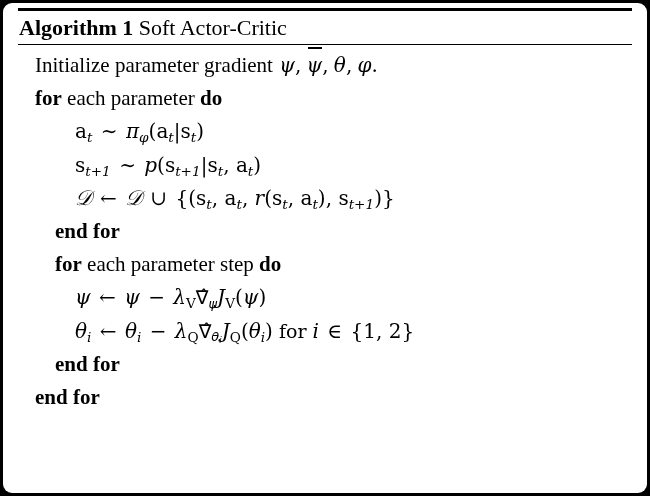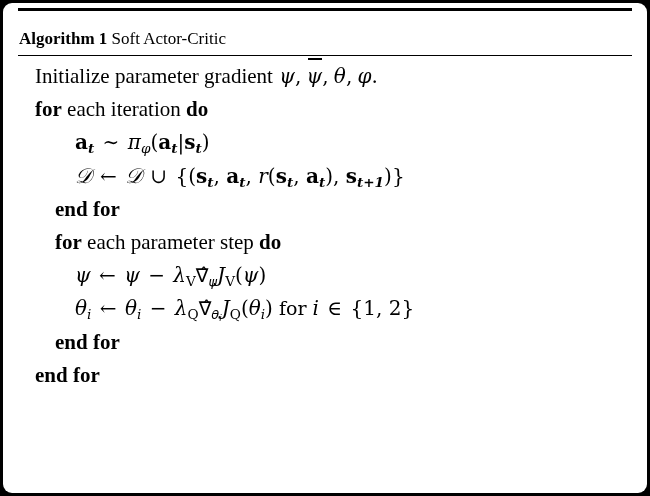--- a/index.html
+++ b/index.html
@@ -45,26 +45,25 @@
     height: 3px;
     background: #000000;
     margin-top: 5px;
   }
   .rule-thin {
     height: 1px;
     background: #000000;
   }
 
   .algo-title {
-    font-size: 17px;
+    font-size: 22px;
     line-height: 28px;
     padding: 3px 0 2px 1px;
     color: #000000;
     white-space: nowrap;
-    margin-top: 11px;
   }
   .algo-title .kw {
     font-weight: bold;
   }
   .algo-title .rest {
     font-weight: normal;
   }
 
   .algo-body {
     padding: 4px 0 4px 0;
@@ -90,21 +89,21 @@
     font-size: 20px;
   }
   .mup {
     font-family: "DejaVu Serif", "Liberation Serif", serif;
     font-style: normal;
     font-size: 20px;
   }
   .mbf {
     font-family: "DejaVu Serif", "Liberation Serif", serif;
     font-style: normal;
-    font-weight: bold;
+    font-weight: normal;
     font-size: 20px;
   }
   .cal {
     font-family: "DejaVu Serif", "Liberation Serif", serif;
     font-style: italic;
     font-size: 21px;
   }
   .op {
     font-family: "DejaVu Serif", "Liberation Serif", serif;
     font-style: normal;
@@ -163,29 +162,32 @@
       <div class="rule-thin"></div>
 
       <div class="algo-body">
 
         <div class="line ind1">
           <span>Initialize parameter gradient</span><span class="m">&nbsp;ψ</span><span class="mup">,</span>&nbsp;<span class="m bar-over">ψ</span><span class="mup">,</span>&nbsp;<span class="m">θ</span><span class="mup">,</span>&nbsp;<span class="m">φ</span><span class="mup">.</span>
         </div>
 
         <div class="line ind1">
           <span class="kw">for</span>
-          <span>each iteration</span>
+          <span>each parameter</span>
           <span class="kw">do</span>
         </div>
 
 
         <div class="line ind3">
           <span class="mbf">a<span class="sub">t</span></span><span class="op">&nbsp;∼&nbsp;</span><span class="m">π<span class="sub">φ</span></span><span class="mup">(</span><span class="mbf">a<span class="sub">t</span></span><span class="mup">|</span><span class="mbf">s<span class="sub">t</span></span><span class="mup">)</span>
         </div>
 
+        <div class="line ind3">
+          <span class="mbf">s<span class="sub">t+1</span></span><span class="op">&nbsp;∼&nbsp;</span><span class="m">p</span><span class="mup">(</span><span class="mbf">s<span class="sub">t+1</span></span><span class="mup">|</span><span class="mbf">s<span class="sub">t</span></span><span class="mup">,&nbsp;</span><span class="mbf">a<span class="sub">t</span></span><span class="mup">)</span>
+        </div>
 
         <div class="line ind3">
           <span class="cal">𝒟</span><span class="op">&nbsp;←&nbsp;</span><span class="cal">𝒟</span><span class="op">&nbsp;∪&nbsp;</span><span class="mup">{(</span><span class="mbf">s<span class="sub">t</span></span><span class="mup">,&nbsp;</span><span class="mbf">a<span class="sub">t</span></span><span class="mup">,&nbsp;</span><span class="m">r</span><span class="mup">(</span><span class="mbf">s<span class="sub">t</span></span><span class="mup">,&nbsp;</span><span class="mbf">a<span class="sub">t</span></span><span class="mup">),&nbsp;</span><span class="mbf">s<span class="sub">t+1</span></span><span class="mup">)}</span>
         </div>
 
         <div class="line ind2">
           <span class="kw">end for</span>
         </div>
 
         <div class="line ind2">

